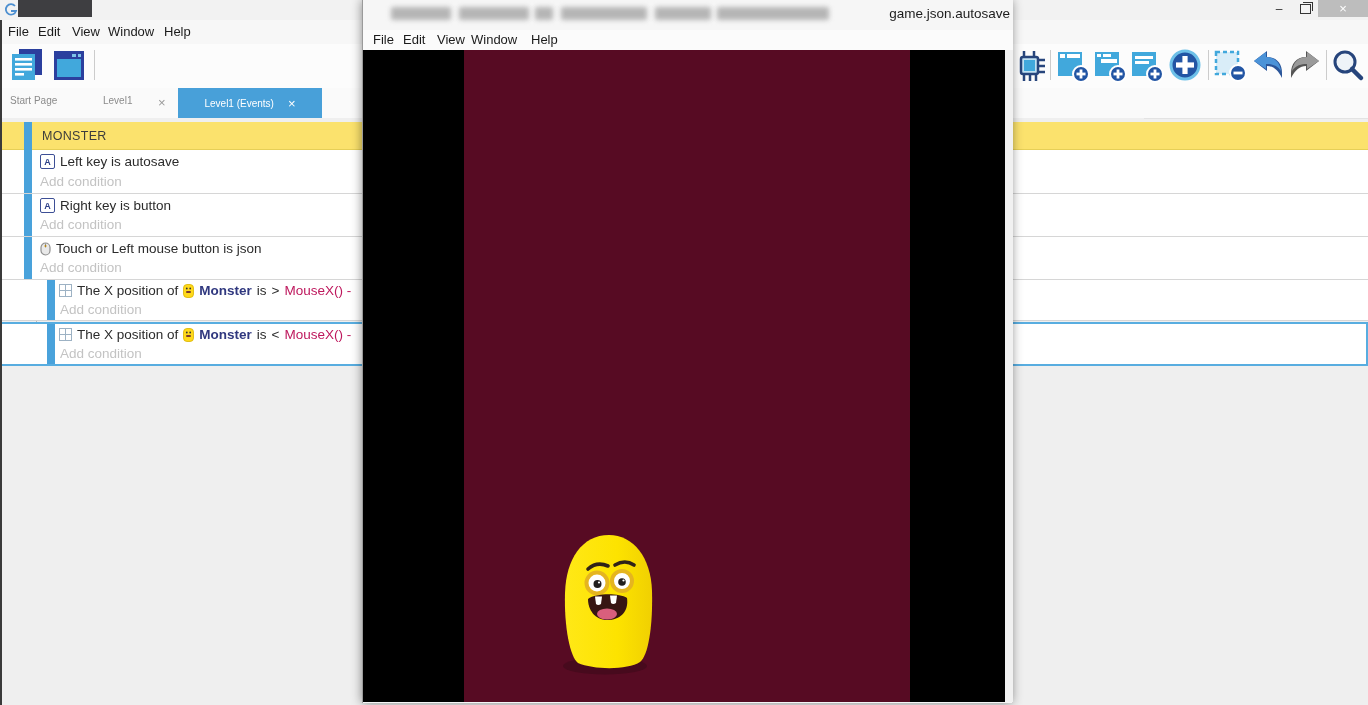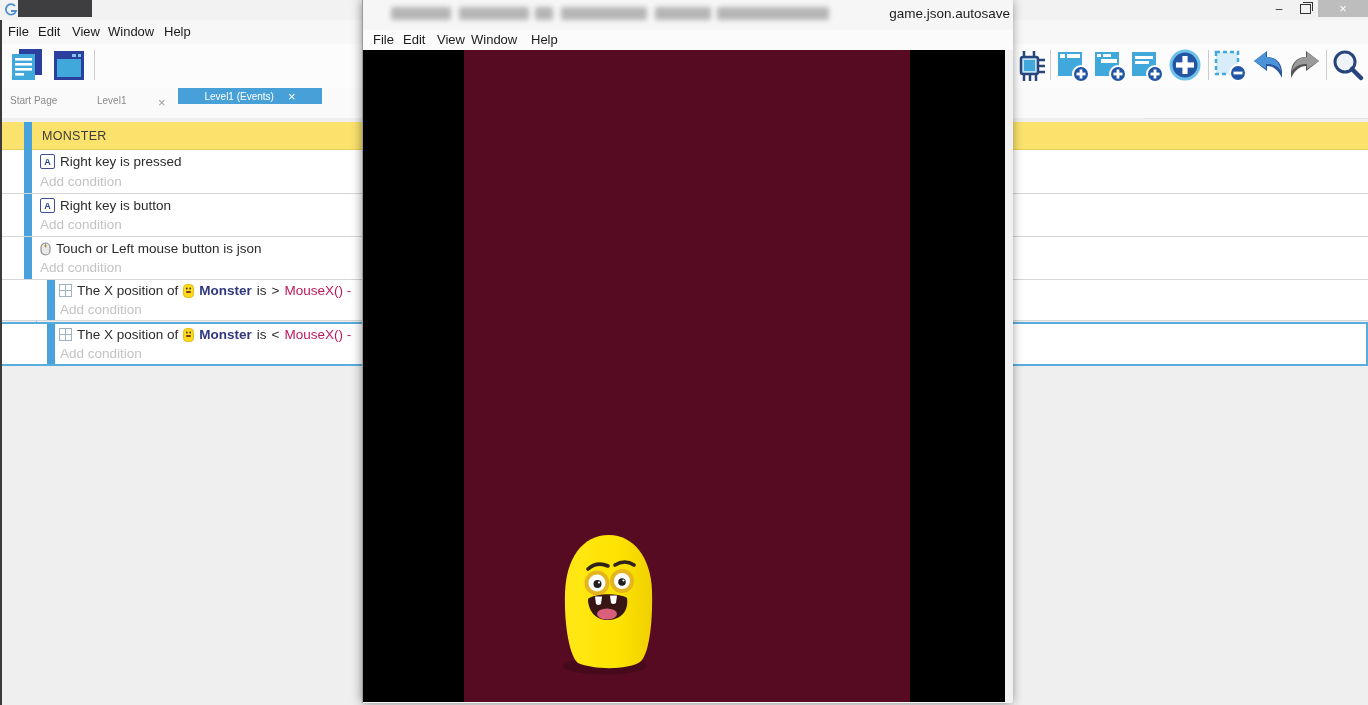--- a/index.html
+++ b/index.html
@@ -159,23 +159,23 @@
   <div class="tsep" style="left:1326px"></div>
 
   <svg class="ticon" style="left:1331px" width="34" height="36" viewBox="0 0 34 36">
     <circle cx="14" cy="14" r="10" fill="#eef3f8" stroke="#27457c" stroke-width="3"></circle>
     <line x1="21" y1="21" x2="30" y2="30" stroke="#27457c" stroke-width="4.5" stroke-linecap="round"></line>
   </svg>
 </div>
 
 <div class="abs tabbar">
   <span class="abs tab-label" style="left:10px;top:7px">Start Page</span>
-  <span class="abs tab-label" style="left:97px;top:7px">Level1</span>
+  <span class="abs tab-label" style="left:103px;top:7px">Level1</span>
   <span class="abs tab-x" style="left:158px;top:7px">×</span>
-  <div class="abs tab-active" style="left:178px;top:0;width:144px;height:16px">
+  <div class="abs tab-active" style="left:178px;top:0;width:144px;height:30px">
     <span class="tab-label">Level1 (Events)</span>
     <span class="tab-x">×</span>
   </div>
 </div>
 
 <div class="abs" style="left:0;top:118px;width:1144px;height:587px;background:#efefef">
 
   <div class="treeline" style="left:12px;top:18px;width:1px;height:104px"></div>
   <div class="treeline" style="left:12px;top:18px;width:12px;height:1px"></div>
   <div class="treeline" style="left:12px;top:46px;width:12px;height:1px"></div>
@@ -187,21 +187,21 @@
 
   <div class="abs evrow comment-row" style="top:4px;height:28px">
     <div class="bluebar" style="left:24px;top:0;height:28px"></div>
     <span class="comment-text">MONSTER</span>
   </div>
 
   <div class="abs evrow" style="top:32px;height:44px">
     <div class="bluebar" style="left:24px;top:0;height:43px"></div>
     <div class="ev-title" style="left:40px;top:4px">
       <span class="keycap">A</span>
-      <span>Right key is pressed</span>
+      <span>Left key is autosave</span>
     </div>
     <div class="addcond" style="left:40px;top:24px">Add condition</div>
   </div>
 
   <div class="abs evrow" style="top:76px;height:43px">
     <div class="bluebar" style="left:24px;top:0;height:42px"></div>
     <div class="ev-title" style="left:40px;top:4px">
       <span class="keycap">A</span>
       <span>Right key is button</span>
     </div>

